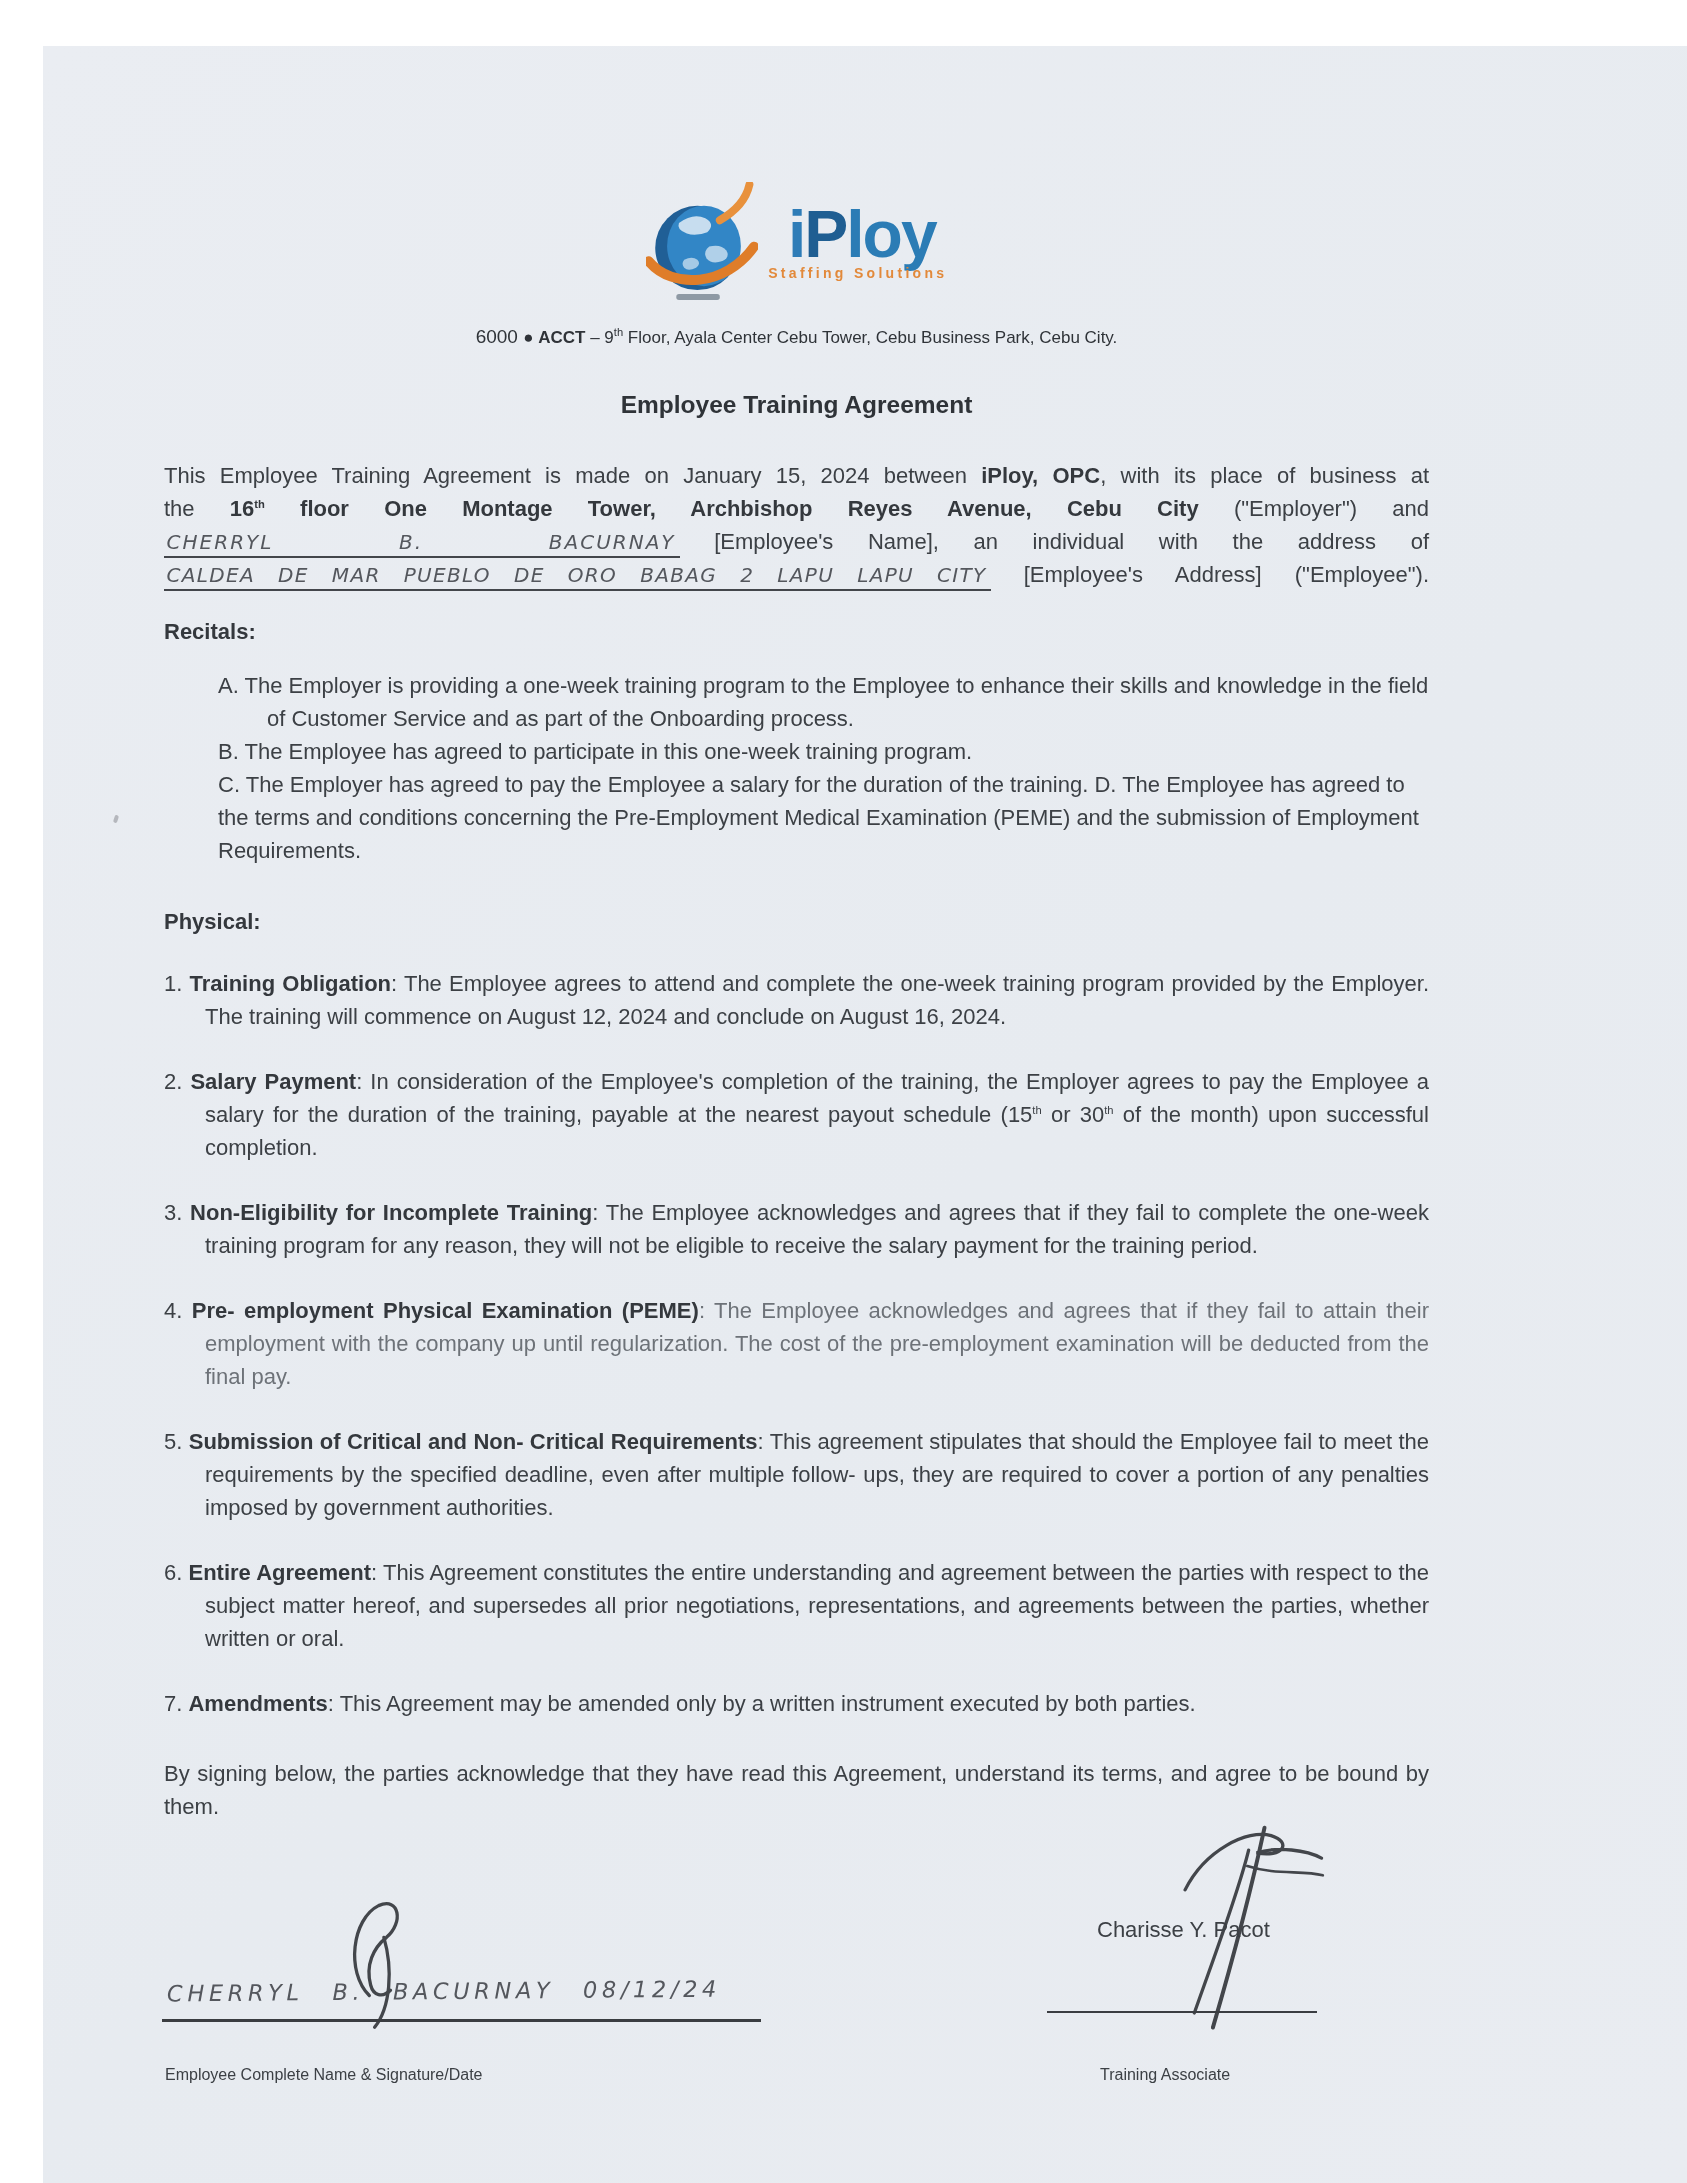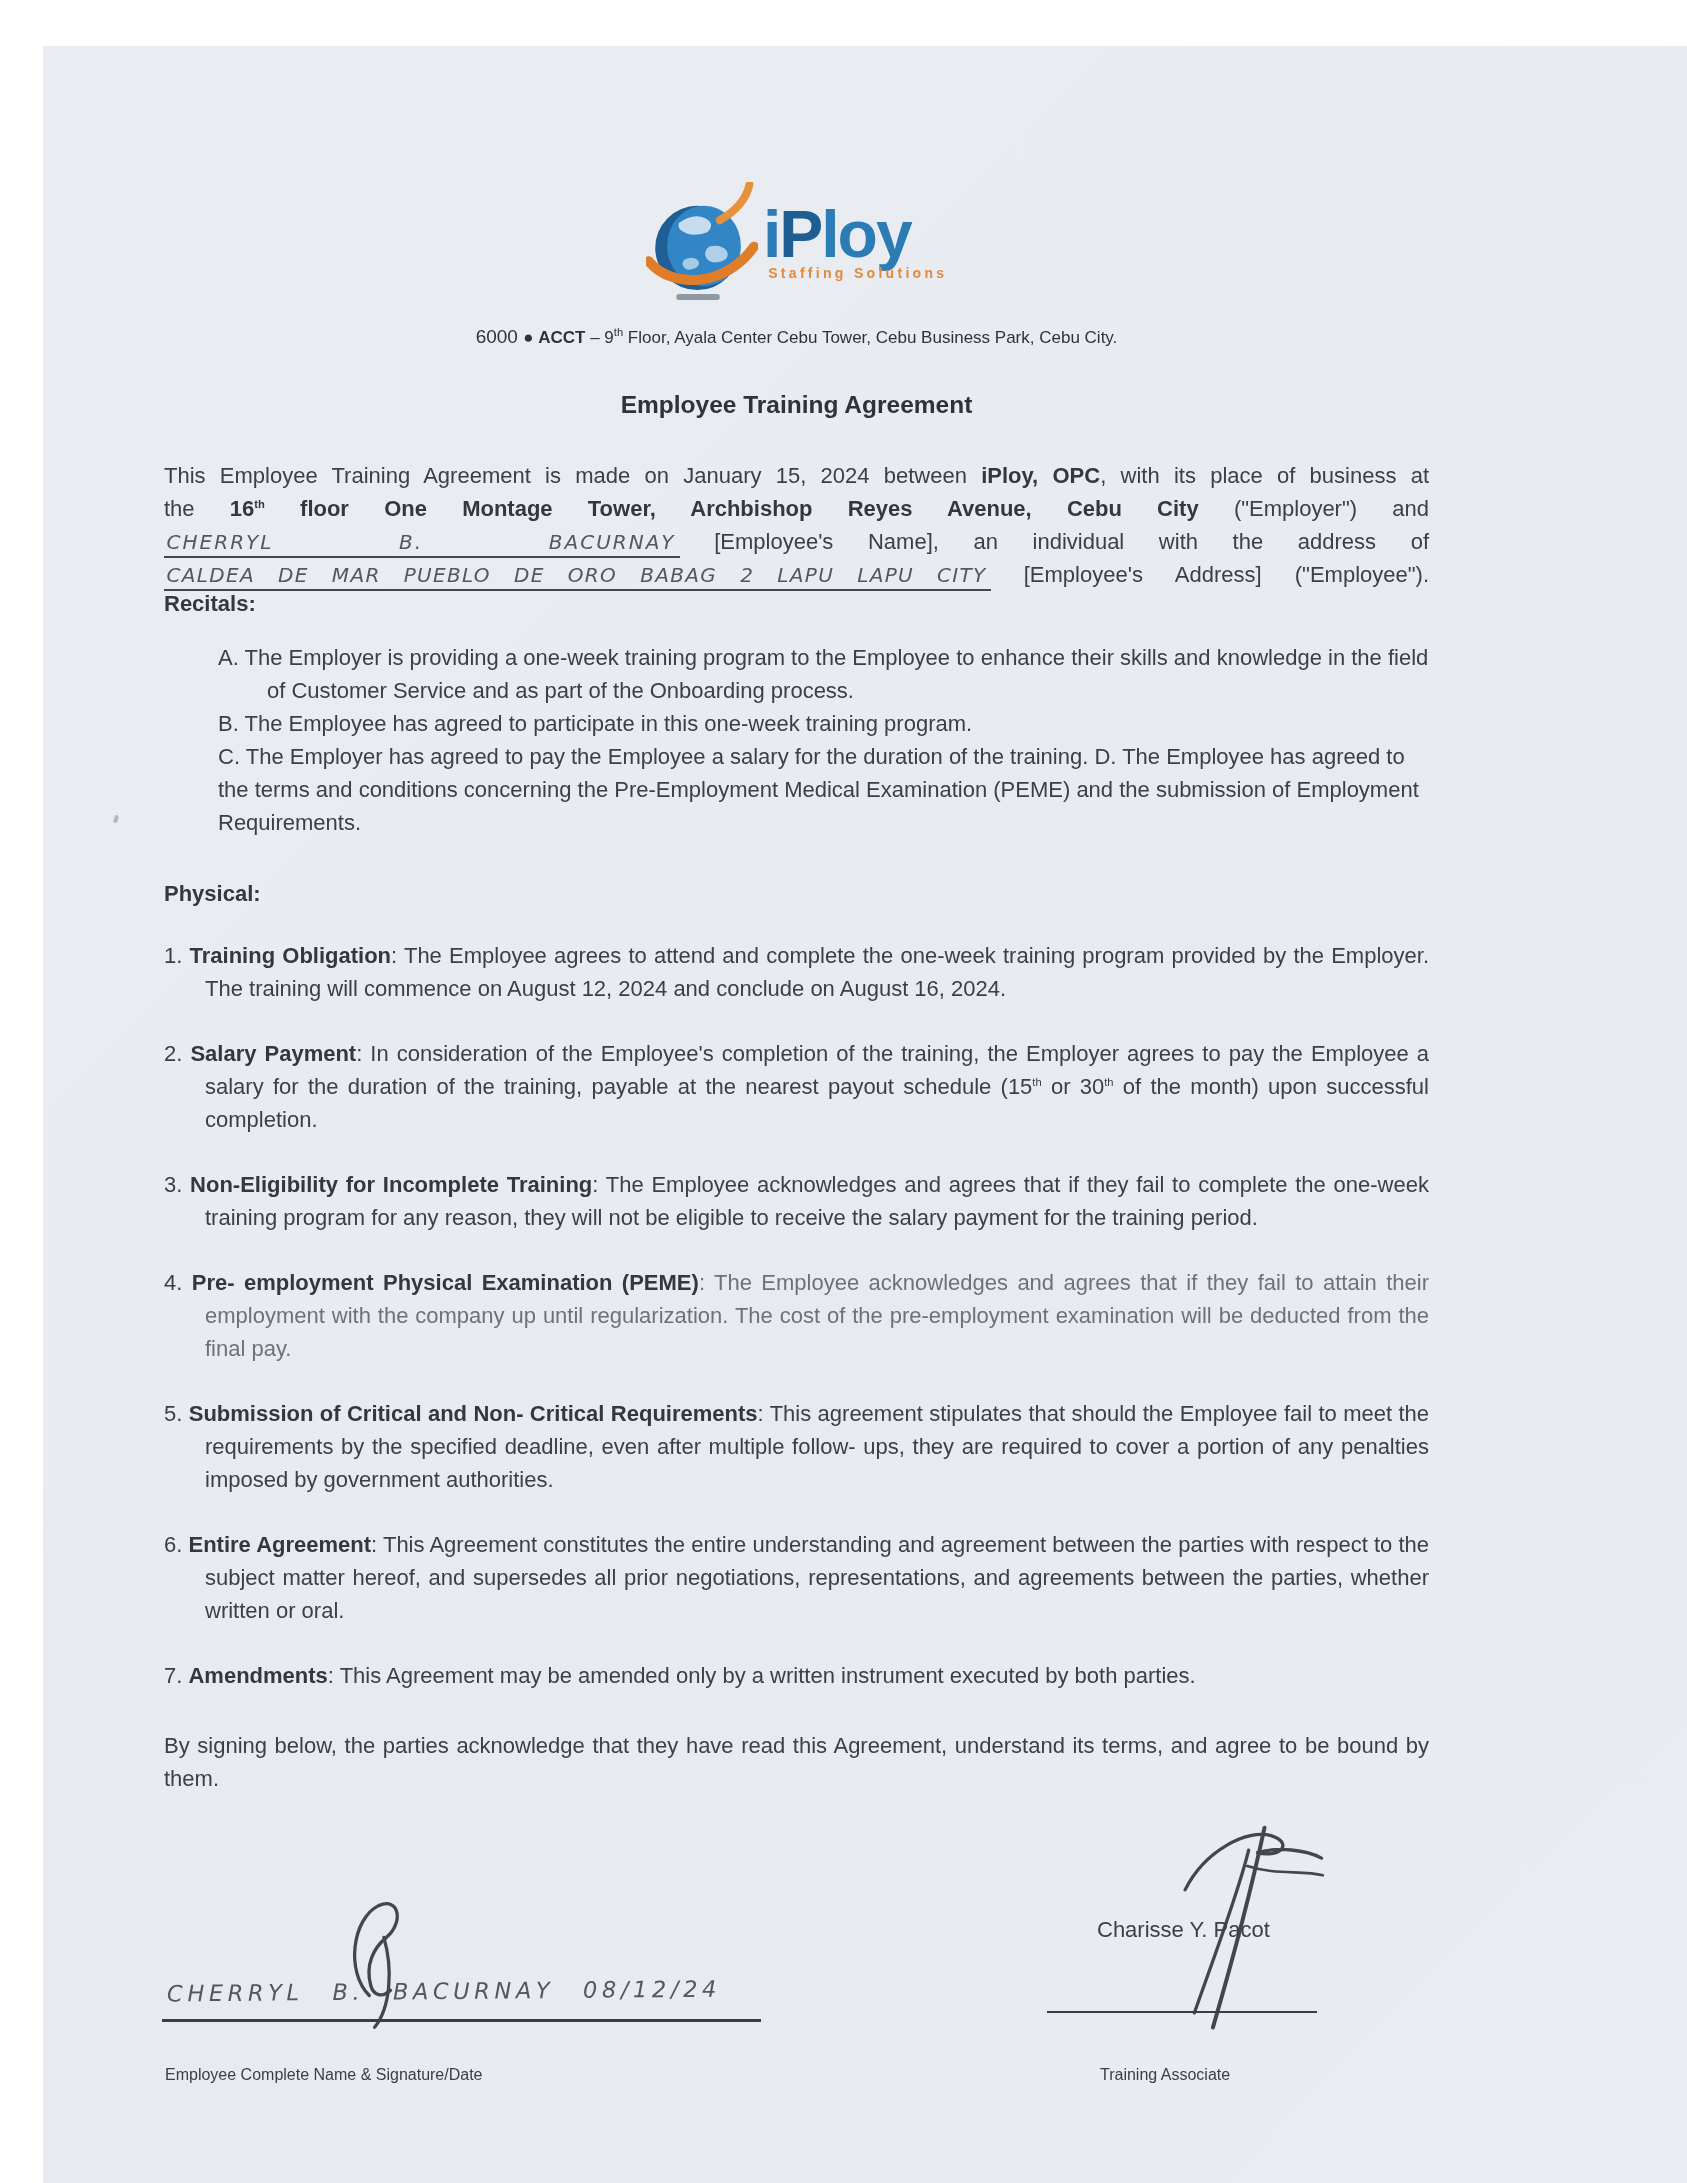--- a/index.html
+++ b/index.html
@@ -5,21 +5,21 @@
   html,body{margin:0;padding:0;width:1687px;height:2183px;background:#ffffff;overflow:hidden;}
   body{font-family:"Liberation Sans", sans-serif;color:#3c4045;position:relative;}
   .paper{position:absolute;left:43px;top:46px;right:0;bottom:0;
          background:linear-gradient(135deg,#eaedf2 0%,#e7ebf0 55%,#e9ecf1 100%);}
   .content{padding:0 258px 0 121px;}
 
   
   .logo-wrap{margin-top:136px;display:flex;justify-content:center;}
   .logo{display:flex;align-items:center;}
   .brand-block{margin-left:5.3px;}
-  .brand{font-size:66px;font-weight:bold;letter-spacing:-2px;line-height:0.9;}
+  .brand{font-size:66px;font-weight:bold;letter-spacing:-2px;line-height:0.9;margin-left:25px;}
   .brand .bi{color:#2e7cb7;}
   .brand .bp{color:#1f5e92;}
   .brand .br{color:#2b7cb5;}
   .tagline{font-size:14px;font-weight:bold;color:#e2893a;letter-spacing:3.3px;padding-left:5.3px;margin-top:1.3px;}
 
   .addr{margin-top:20px;text-align:center;font-size:17px;line-height:25px;color:#2f3338;}
   .addr .bi{font-weight:bold;font-style:italic;}
   .addr .b{font-weight:bold;}
   .addr .big{font-size:19px;}
   sup.s{font-size:11.2px;vertical-align:super;line-height:0;}
@@ -30,21 +30,21 @@
   .jline{font-size:22px;line-height:33px;text-align:justify;text-align-last:justify;}
   .intro{margin-top:40px;}
   .b7{font-weight:bold;color:#34383d;}
   .hand{font-family:"DejaVu Sans", sans-serif;font-style:italic;color:#54575d;}
   .hand-inline{display:inline-block;border-bottom:2.6px solid #43464b;padding:0 4px 0 2.6px;
                font-size:20px;letter-spacing:2px;word-spacing:8px;white-space:nowrap;
                vertical-align:baseline;line-height:26.5px;}
   .w-name{width:509px;}
   .w-addr{width:820px;letter-spacing:1.3px;}
 
-  .sec-head{font-size:22px;font-weight:bold;color:#34383d;}
+  .sec-head{margin-top:28px;font-size:22px;font-weight:bold;color:#34383d;}
   .recitals-list{margin-top:24px;font-size:22px;line-height:33px;}
   .rec-a{padding-left:103px;text-indent:-49px;}
   .rec-bc{padding-left:54px;text-indent:0;}
   .agr-head{margin-top:42px;}
   .agr-item{margin-top:32px;font-size:22px;line-height:33px;text-align:justify;
             padding-left:41px;text-indent:-41px;}
   .agr-item .light{color:#6d7278;}
   .closing{margin-top:37px;font-size:22px;line-height:33px;text-align:justify;}
 
   

